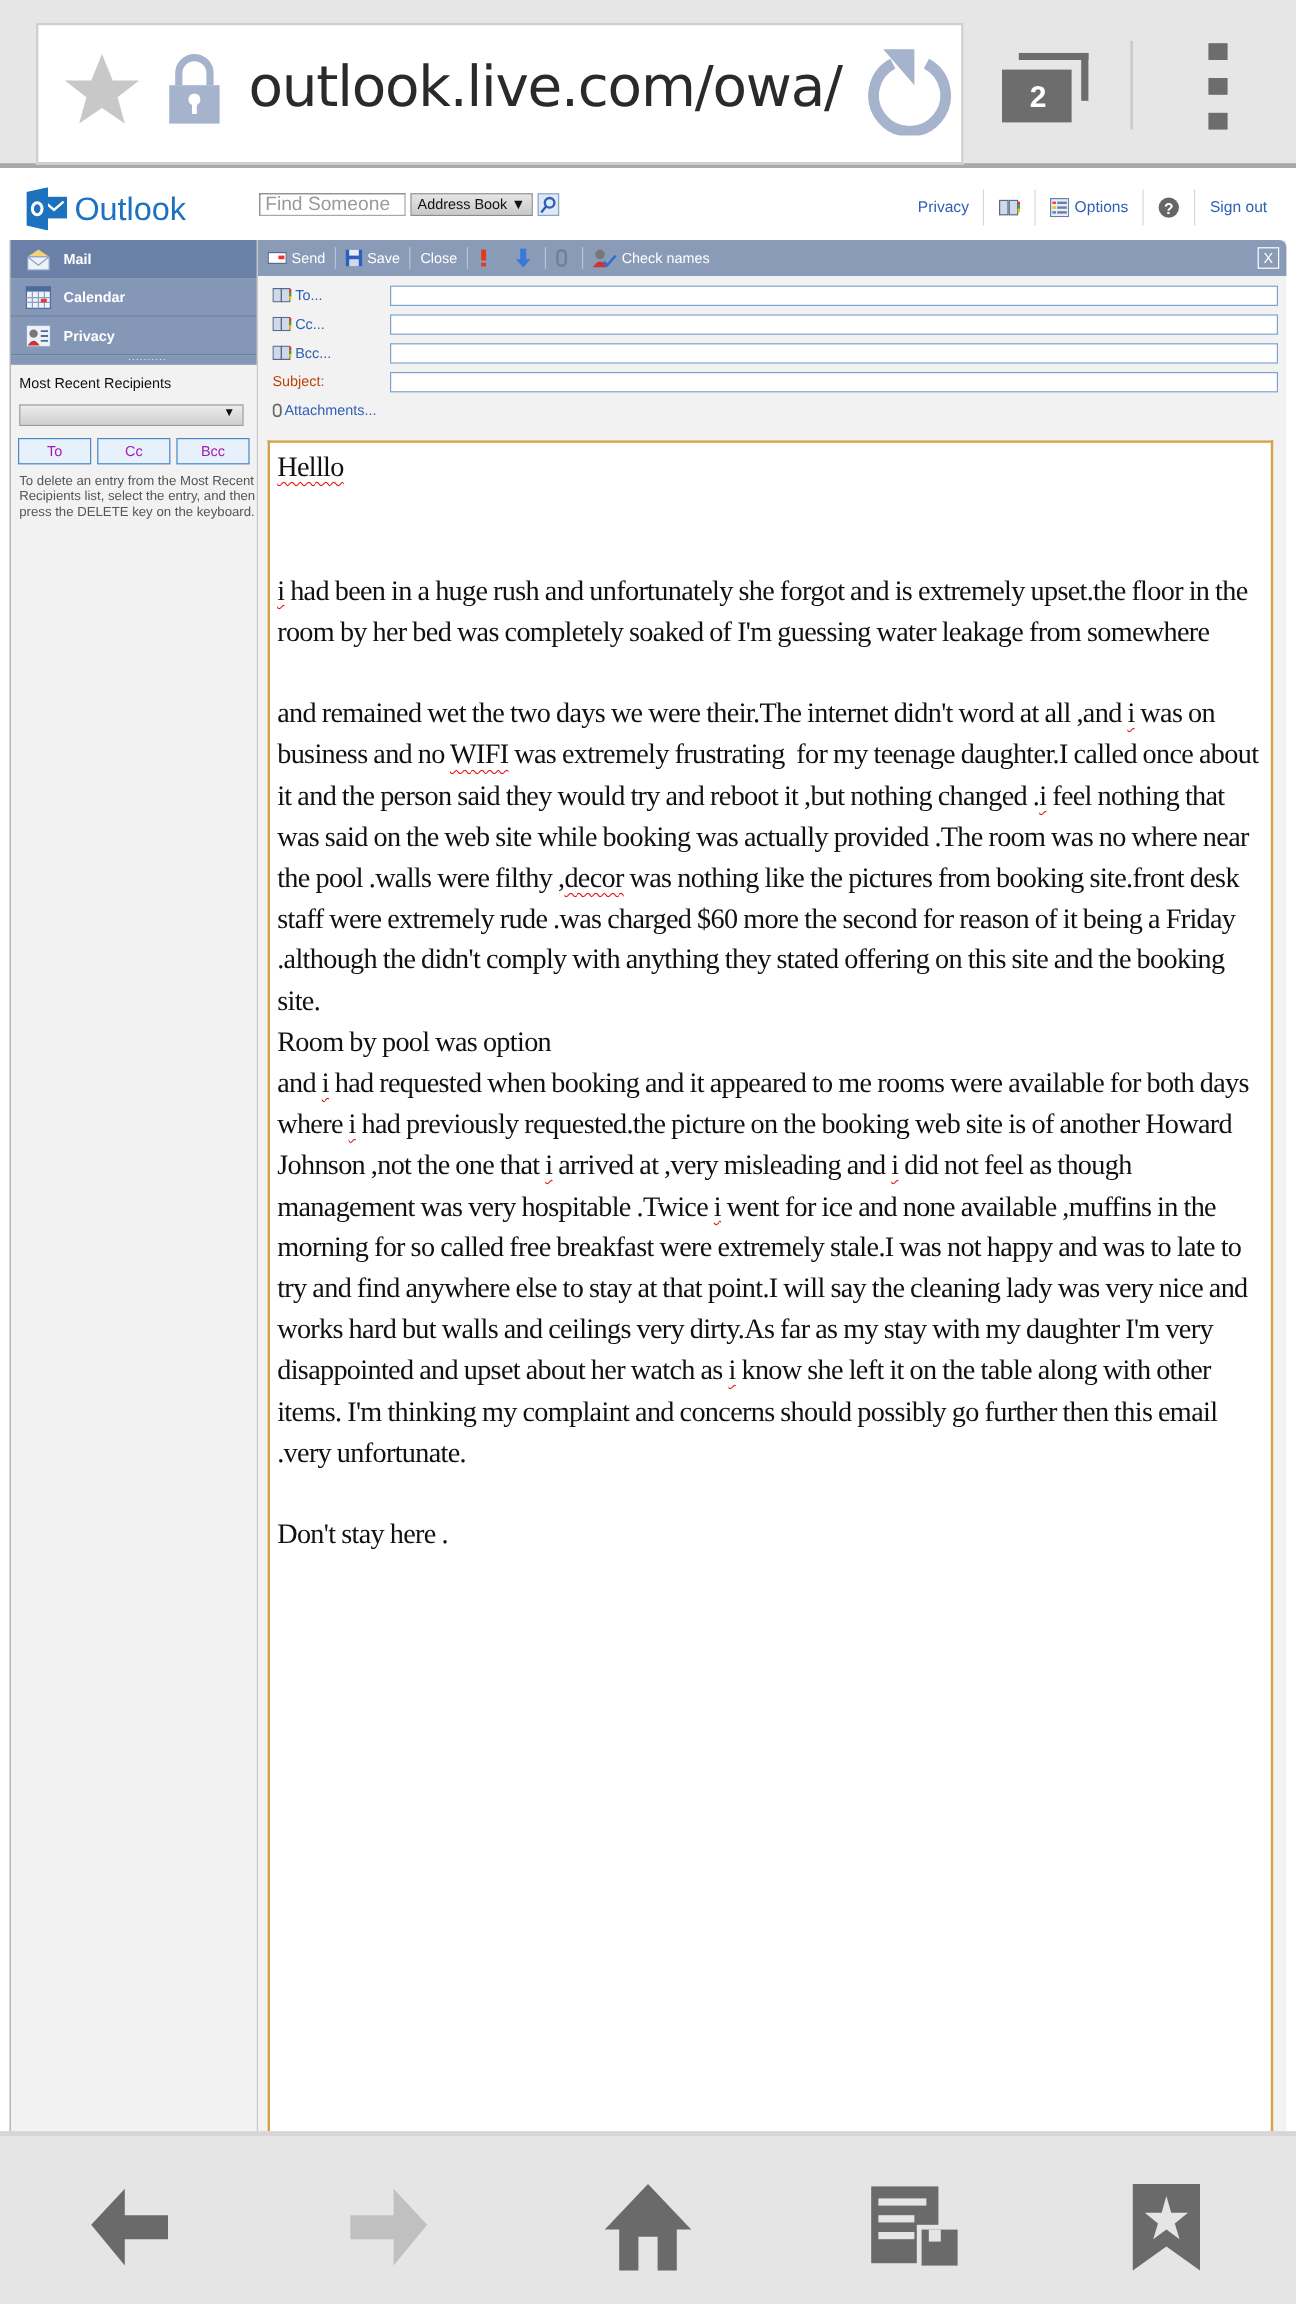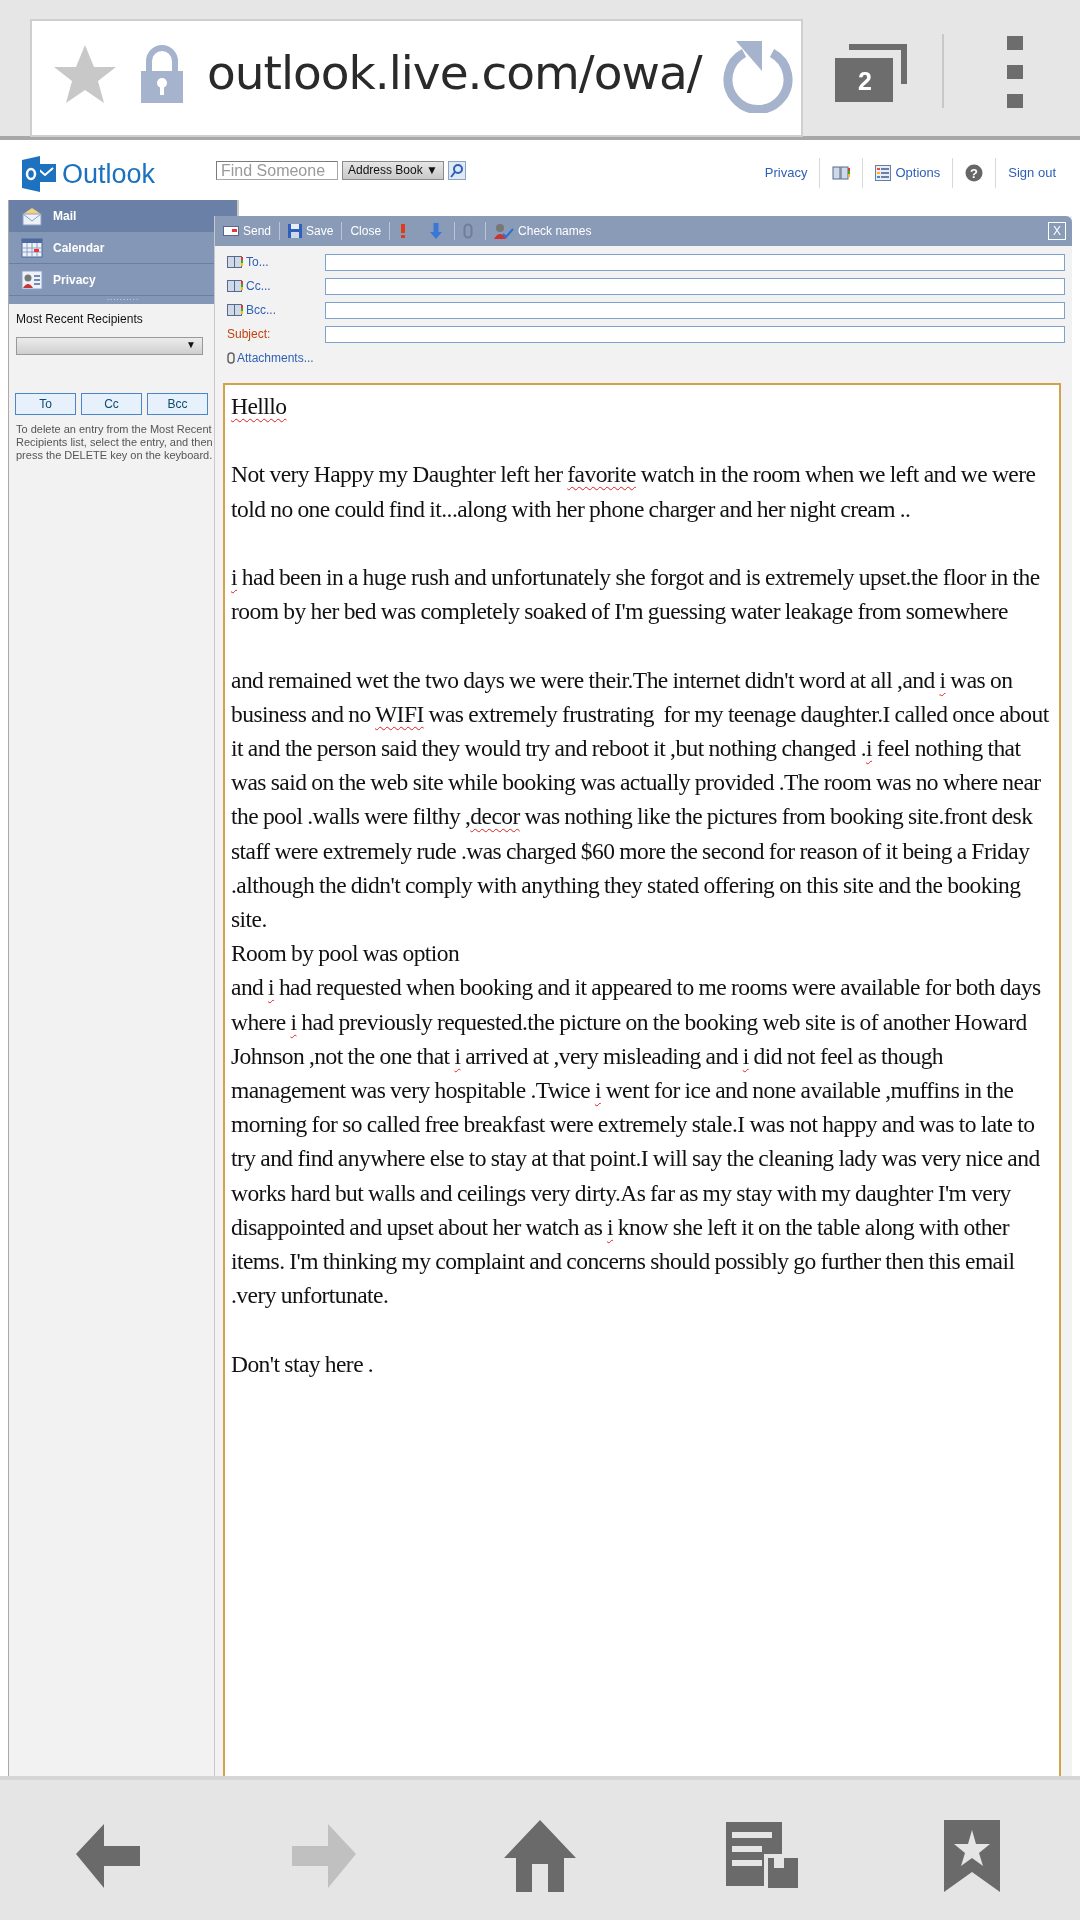--- a/index.html
+++ b/index.html
@@ -33,25 +33,25 @@
   
   .left-pane { position: absolute; left: 8px; top: 200px; width: 231px; height: 1580px; background: #f2f2f2; border-left: 1px solid #aaa; border-right: 2px solid #c8c8c8; }
   .nav-item { position: relative; height: 32px; background: #8497b7; border-bottom: 1px solid #6c7fa0; color: #fff; font-size: 12px; font-weight: bold; display: flex; align-items: center; padding-left: 12px; }
   .nav-item.active { background: #6b80a7; }
   .nav-item svg { width: 22px; height: 20px; margin-right: 10px; }
   .nav-grip { height: 8px; background: #8497b7; text-align: center; font-size: 8px; color: #e8ecf3; line-height: 4px; letter-spacing: 1px; }
   .mrr-label { font-size: 12px; color: #111; padding: 8px 0 0 7px; }
   .mrr-select { margin: 11px 0 0 7px; width: 187px; height: 18px; background: linear-gradient(#ececec, #cfcfcf); border: 1px solid #9a9a9a; position: relative; }
   .mrr-select .arr { position: absolute; right: 6px; top: 1px; font-size: 10px; color: #111; }
   .recip-btns { display: flex; margin: 10px 0 0 6px; }
-  .recip-btn { width: 61px; height: 22px; margin-right: 5px; background: #e7f1fc; border: 1px solid #4a86c8; font-size: 12px; color: #0c4a6e; text-align: center; line-height: 20px; margin-top: 28px; }
+  .recip-btn { width: 61px; height: 22px; margin-right: 5px; background: #e7f1fc; border: 1px solid #4a86c8; font-size: 12px; color: #a21caf; text-align: center; line-height: 20px; }
   .mrr-help { font-size: 11px; color: #555; padding: 8px 6px 0 7px; line-height: 13px; }
 
   
-  .compose { position: absolute; left: 214px; top: 200px; width: 858px; height: 1580px; background: #f2f2f2; border-left: 1px solid #c8c8c8; margin-top: 16px; }
+  .compose { position: absolute; left: 214px; top: 200px; width: 858px; height: 1580px; background: #f2f2f2; border-left: 1px solid #c8c8c8; }
   .toolbar { height: 30px; background: #8a9bb8; border-top-right-radius: 6px; display: flex; align-items: center; padding-left: 8px; position: relative; }
   .tb-item { display: flex; align-items: center; color: #fff; font-size: 12px; padding: 0 8px 0 0; height: 20px; }
   .tb-item svg { margin-right: 4px; }
   .tb-sep { width: 1px; height: 18px; background: #b8c4d8; margin-right: 8px; }
   .tb-close { position: absolute; right: 6px; top: 6px; width: 18px; height: 18px; border: 1px solid #fff; color: #fff; font-size: 12px; text-align: center; line-height: 16px; }
   .hdr-row { height: 24px; display: flex; align-items: center; position: relative; }
   .hdr-label { width: 108px; padding-left: 12px; font-size: 12px; color: #2e5fb5; display: flex; align-items: center; }
   .hdr-label.plain { color: #c2410c; }
   .hdr-label svg { margin-right: 3px; }
   .hdr-input { position: absolute; left: 110px; width: 740px; height: 17px; background: #fff; border: 1px solid #7ea1cd; }
@@ -301,21 +301,20 @@
   <div class="attach-row">
     <svg width="8" height="12" viewBox="0 0 8 12" style="margin-right:2px">
         <rect x="1" y="1" width="6" height="10" rx="3" fill="none" stroke="#666" stroke-width="1.5"></rect>
       </svg>
     <span>Attachments...</span>
   </div>
 
   <div class="body-editor">
     <p><span class="sp">Helllo</span></p>
     <p>​</p>
-    <p><span>Not very Happy my Daughter left her </span><span class="sp">favorite</span><span> watch in the room when we left and we were told no one could find it...along with her phone charger and her night cream ..</span></p>
     <p>​</p>
     <p><span class="sp">i</span><span> had been in a huge rush and unfortunately she forgot and is extremely upset.the floor in the room by her bed was completely soaked of I'm guessing water leakage from somewhere</span></p>
     <p>​</p>
     <p><span>and remained wet the two days we were their.The internet didn't word at all ,and </span><span class="sp">i</span><span> was on business and no </span><span class="sp">WIFI</span><span> was extremely frustrating  for my teenage daughter.I called once about it and the person said they would try and reboot it ,but nothing changed .</span><span class="sp">i</span><span> feel nothing that was said on the web site while booking was actually provided .The room was no where near the pool .walls were filthy ,</span><span class="sp">decor</span><span> was nothing like the pictures from booking site.front desk staff were extremely rude .was charged $60 more the second for reason of it being a Friday .although the didn't comply with anything they stated offering on this site and the booking site.</span></p>
     <p>Room by pool was option</p>
     <p><span>and </span><span class="sp">i</span><span> had requested when booking and it appeared to me rooms were available for both days where </span><span class="sp">i</span><span> had previously requested.the picture on the booking web site is of another Howard Johnson ,not the one that </span><span class="sp">i</span><span> arrived at ,very misleading and </span><span class="sp">i</span><span> did not feel as though management was very hospitable .Twice </span><span class="sp">i</span><span> went for ice and none available ,muffins in the morning for so called free breakfast were extremely stale.I was not happy and was to late to try and find anywhere else to stay at that point.I will say the cleaning lady was very nice and works hard but walls and ceilings very dirty.As far as my stay with my daughter I'm very disappointed and upset about her watch as </span><span class="sp">i</span><span> know she left it on the table along with other items. I'm thinking my complaint and concerns should possibly go further then this email .very unfortunate.</span></p>
     <p>​</p>
     <p>Don't stay here .</p>
   </div>
 </div>

